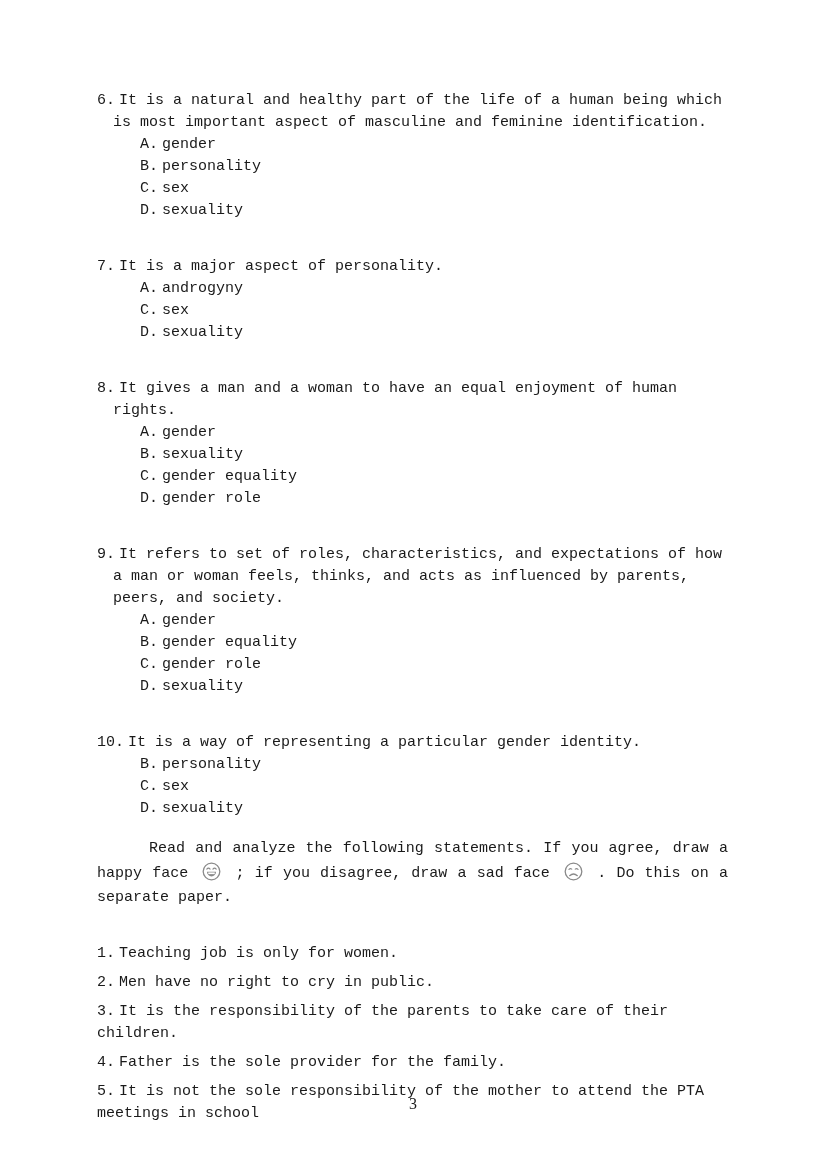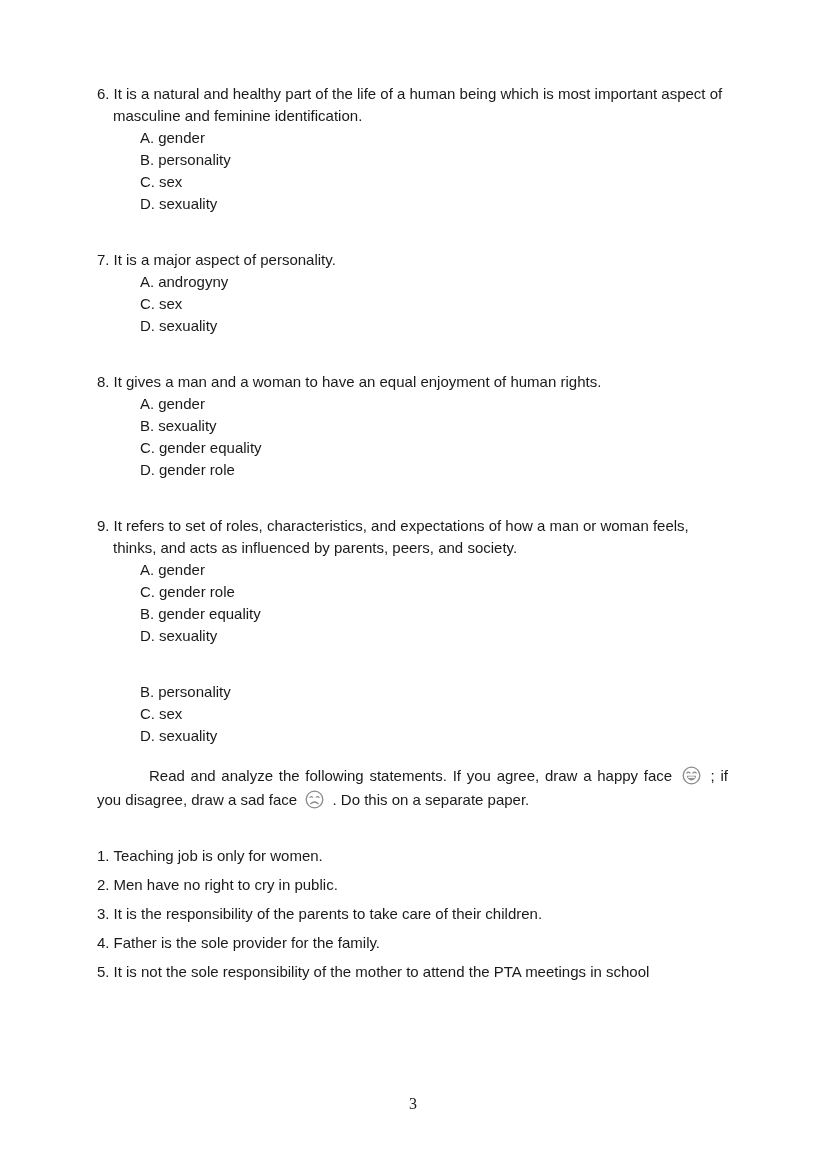--- a/index.html
+++ b/index.html
@@ -14,22 +14,23 @@
     background: #ffffff;
     font-family: "Liberation Sans", sans-serif;
     font-size: 15px;
     line-height: 22px;
     color: #1a1a1a;
     overflow: hidden;
   }
   .content {
     position: absolute;
     left: 97px;
-    top: 83px;
+    top: 90px;
     width: 631px;
+    font-family: Liberation Mono, monospace;
   }
   p { margin: 0; }
 
   .question { margin-bottom: 34px; }
   .question.tight { margin-bottom: 17px; }
 
   .q-line {
     padding-left: 16px;
     text-indent: -16px;
   }
@@ -99,27 +100,28 @@
         <p class="option"><span class="opt-letter">B.</span><span>sexuality</span></p>
         <p class="option"><span class="opt-letter">C.</span><span>gender equality</span></p>
         <p class="option"><span class="opt-letter">D.</span><span>gender role</span></p>
       </div>
     </section>
 
     <section class="question">
       <p class="q-line"><span class="q-num">9.</span><span>It refers to set of roles, characteristics, and expectations of how a man or woman feels, thinks, and acts as influenced by parents, peers, and society.</span></p>
       <div class="options">
         <p class="option"><span class="opt-letter">A.</span><span>gender</span></p>
+        <p class="option"><span class="opt-letter">B.</span><span>gender equality</span></p>
         <p class="option"><span class="opt-letter">C.</span><span>gender role</span></p>
-        <p class="option"><span class="opt-letter">B.</span><span>gender equality</span></p>
         <p class="option"><span class="opt-letter">D.</span><span>sexuality</span></p>
       </div>
     </section>
 
     <section class="question tight">
+      <p class="q-line"><span class="q-num">10.</span><span>It is a way of representing a particular gender identity.</span></p>
       <div class="options">
         <p class="option"><span class="opt-letter">B.</span><span>personality</span></p>
         <p class="option"><span class="opt-letter">C.</span><span>sex</span></p>
         <p class="option"><span class="opt-letter">D.</span><span>sexuality</span></p>
       </div>
     </section>
 
     <p class="instruction"><span>Read and analyze the following statements. If you agree, draw a happy face</span>
       <svg class="face" viewBox="0 0 24 24">
         <circle cx="12" cy="12" r="9.5" fill="none" stroke="#8a8a8a" stroke-width="1.5"></circle>

